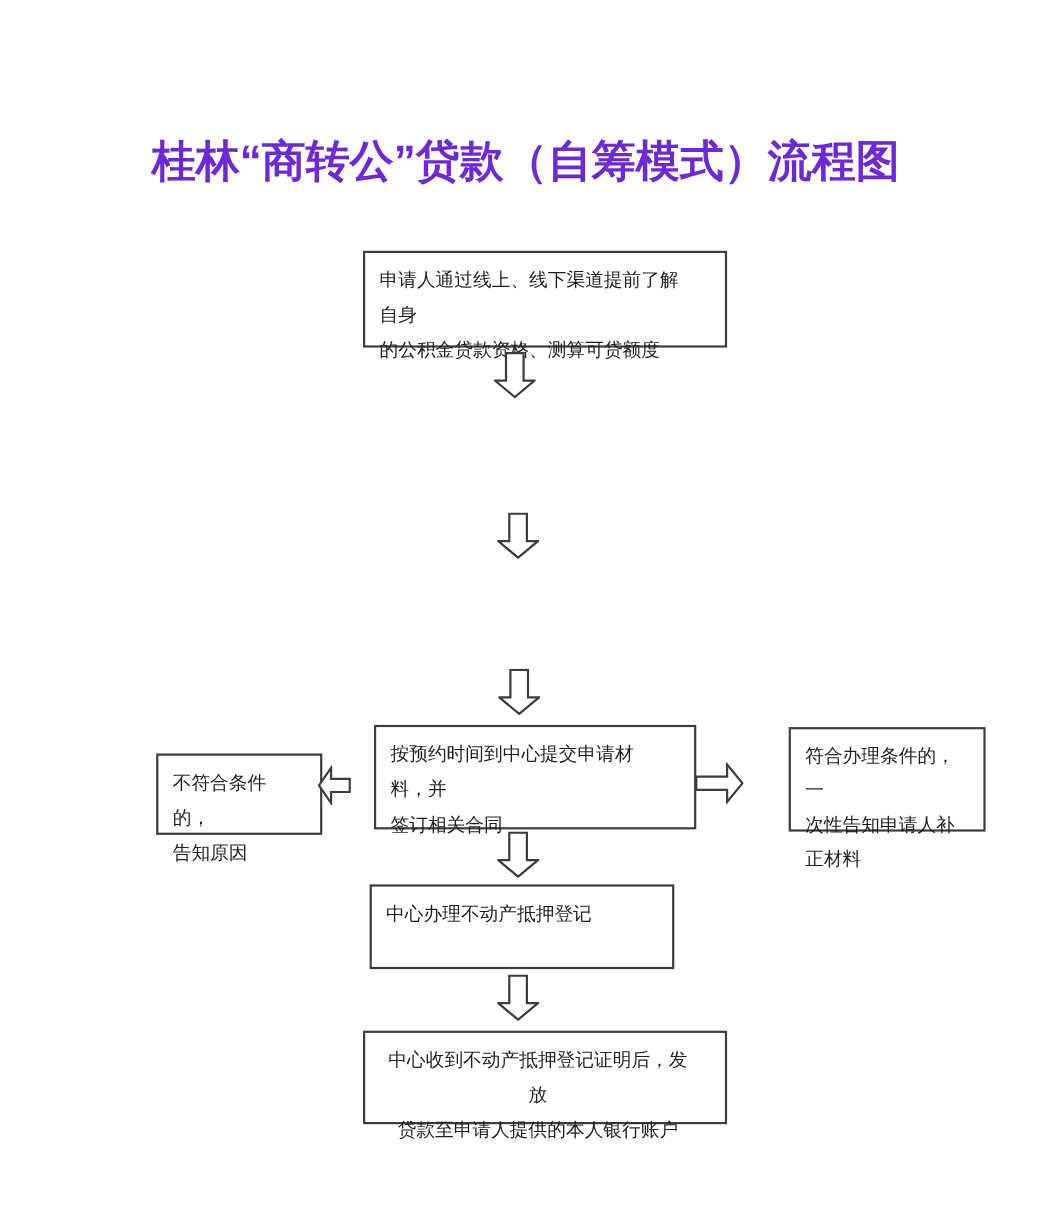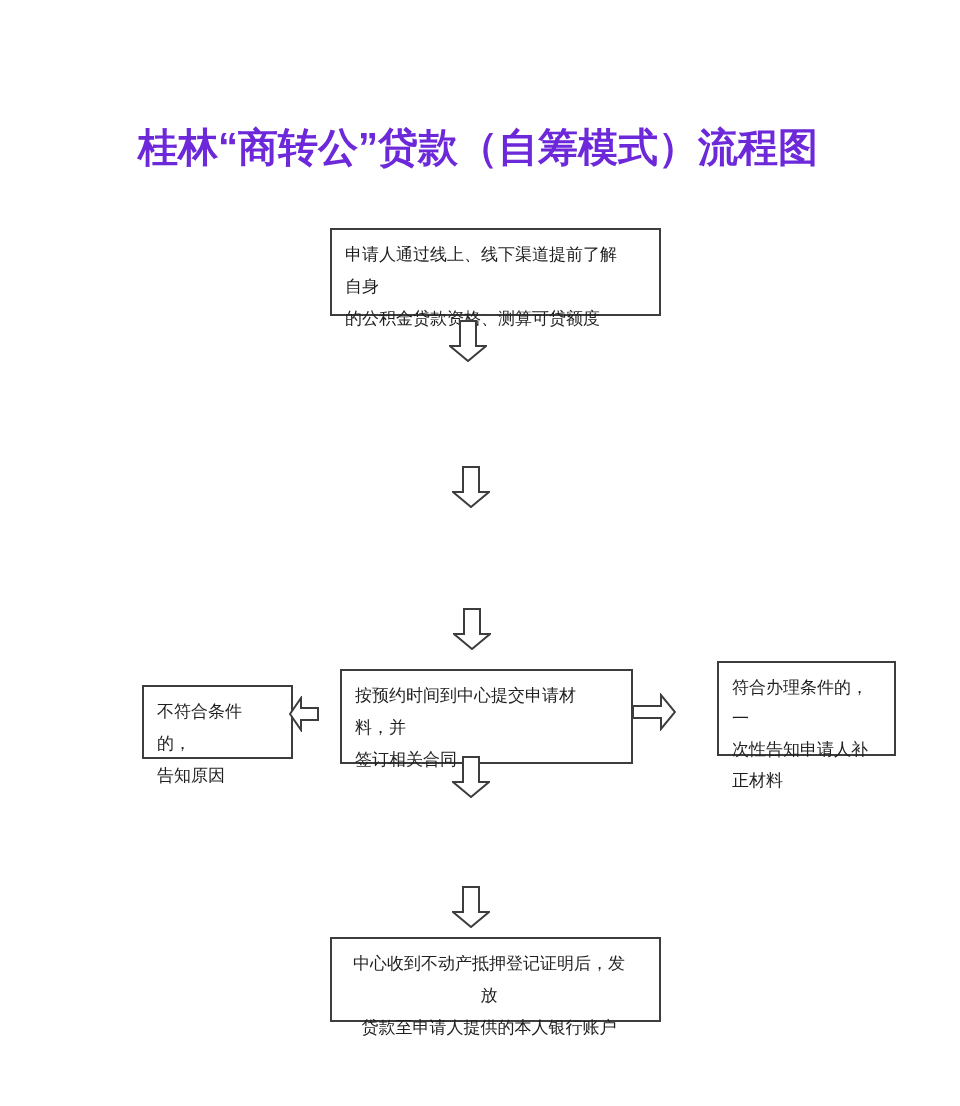--- a/index.html
+++ b/index.html
@@ -47,21 +47,21 @@
     fill: #ffffff;
     stroke: #3d3d3d;
     stroke-width: 2;
     stroke-linejoin: miter;
   }
   
   #n-explore    { left: 330px; top: 228px; width: 331px; height: 88px; }
   #n-settle     { left: 337px; top: 382px; width: 294px; height: 78px; }
   #n-reserve    { left: 330px; top: 524px; width: 333px; height: 75px; }
   #n-reject     { left: 142px; top: 672px; width: 151px; height: 74px; margin-top: 13px; }
-  #n-submit     { left: 340px; top: 659px; width: 293px; height: 95px; margin-top: 10px; }
+  #n-submit     { left: 340px; top: 659px; width: 293px; height: 95px; }
   #n-supplement { left: 680px; top: 661px; width: 179px; height: 95px; line-height: 31px; margin-left: 37px; }
   #n-mortgage   { left: 336px; top: 804px; width: 277px; height: 77px; }
   #n-disburse   { left: 330px; top: 937px; width: 331px; height: 85px; text-align: center; }
   
   #a-down-1 { left: 449px; top: 320px; }
   #a-down-2 { left: 452px; top: 466px; }
   #a-down-3 { left: 453px; top: 608px; }
   #a-down-4 { left: 452px; top: 756px; }
   #a-down-5 { left: 452px; top: 886px; }
   #a-left   { left: 289px; top: 696px; }
@@ -106,20 +106,21 @@
   </svg>
 
   <div class="node" id="n-supplement">符合办理条件的，一
 次性告知申请人补
 正材料</div>
 
   <svg class="arrow" id="a-down-4" width="38" height="42" viewBox="0 0 38 42">
     <polygon points="11,1 27,1 27,26 37,26 19,41 1,26 11,26"></polygon>
   </svg>
 
+  <div class="node" id="n-mortgage">中心办理不动产抵押登记</div>
 
   <svg class="arrow" id="a-down-5" width="38" height="42" viewBox="0 0 38 42">
     <polygon points="11,1 27,1 27,26 37,26 19,41 1,26 11,26"></polygon>
   </svg>
 
   <div class="node" id="n-disburse">中心收到不动产抵押登记证明后，发放
 贷款至申请人提供的本人银行账户</div>
 
 </div>
 

